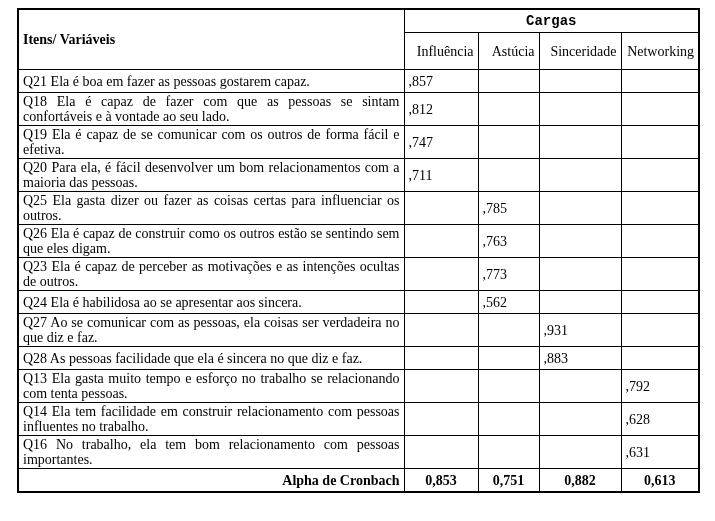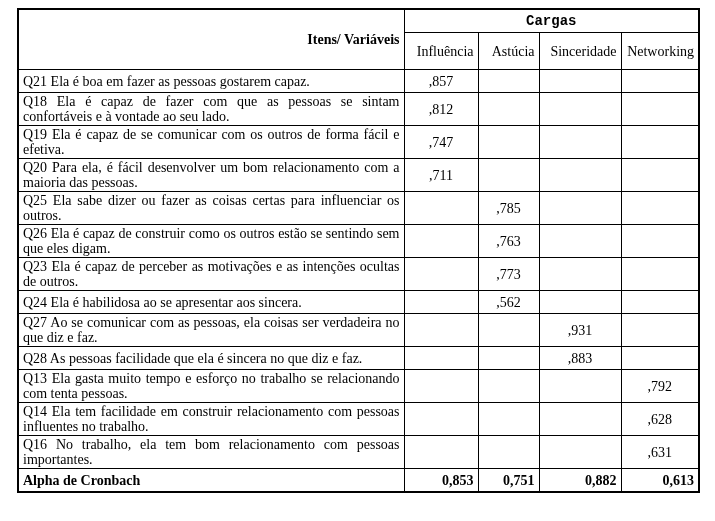--- a/index.html
+++ b/index.html
@@ -33,21 +33,21 @@
     padding: 1px 4px;
     font-size: 14px;
     line-height: 15px;
     vertical-align: middle;
     overflow: hidden;
   }
   
   th.items-head {
     font-weight: bold;
     font-size: 15px;
-    text-align: right;
+    text-align: left;
     vertical-align: top;
     padding-top: 3px;
   }
   th.cargas-head {
     font-weight: bold;
     font-size: 15px;
     text-align: center;
     height: 20px;
     font-family: Liberation Mono, monospace;
   }
@@ -60,34 +60,33 @@
     word-break: break-all;
   }
   
   td.item-cell {
     text-align: justify;
     font-size: 14px;
     padding: 2px 4px 2px 3px;
     height: 20px;
   }
   td.value-cell {
-    text-align: center;
     font-size: 14px;
   }
   
   td.alpha-label {
     font-weight: bold;
     font-size: 15px;
-    text-align: left;
+    text-align: right;
     height: 20px;
   }
   td.alpha-value {
     font-weight: bold;
     font-size: 15px;
-    text-align: right;
+    text-align: center;
   }
 </style>
 </head>
 <body>
 
 <div class="page">
   <table class="loadings">
     <colgroup>
       <col style="width:386px">
       <col style="width:74px">
@@ -123,28 +122,28 @@
           <td class="value-cell"></td>
         </tr>
         <tr>
           <td class="item-cell">Q19 Ela é capaz de se comunicar com os outros de forma fácil e efetiva.</td>
           <td class="value-cell">,747</td>
           <td class="value-cell"></td>
           <td class="value-cell"></td>
           <td class="value-cell"></td>
         </tr>
         <tr>
-          <td class="item-cell">Q20 Para ela, é fácil desenvolver um bom relacionamento com a maioria das pessoas.</td>
+          <td class="item-cell">Q20 Para ela, é fácil desenvolver um bom relacionamentos com a maioria das pessoas.</td>
           <td class="value-cell">,711</td>
           <td class="value-cell"></td>
           <td class="value-cell"></td>
           <td class="value-cell"></td>
         </tr>
         <tr>
-          <td class="item-cell">Q25 Ela sabe dizer ou fazer as coisas certas para influenciar os outros.</td>
+          <td class="item-cell">Q25 Ela gasta dizer ou fazer as coisas certas para influenciar os outros.</td>
           <td class="value-cell"></td>
           <td class="value-cell">,785</td>
           <td class="value-cell"></td>
           <td class="value-cell"></td>
         </tr>
         <tr>
           <td class="item-cell">Q26 Ela é capaz de construir como os outros estão se sentindo sem que eles digam.</td>
           <td class="value-cell"></td>
           <td class="value-cell">,763</td>
           <td class="value-cell"></td>

